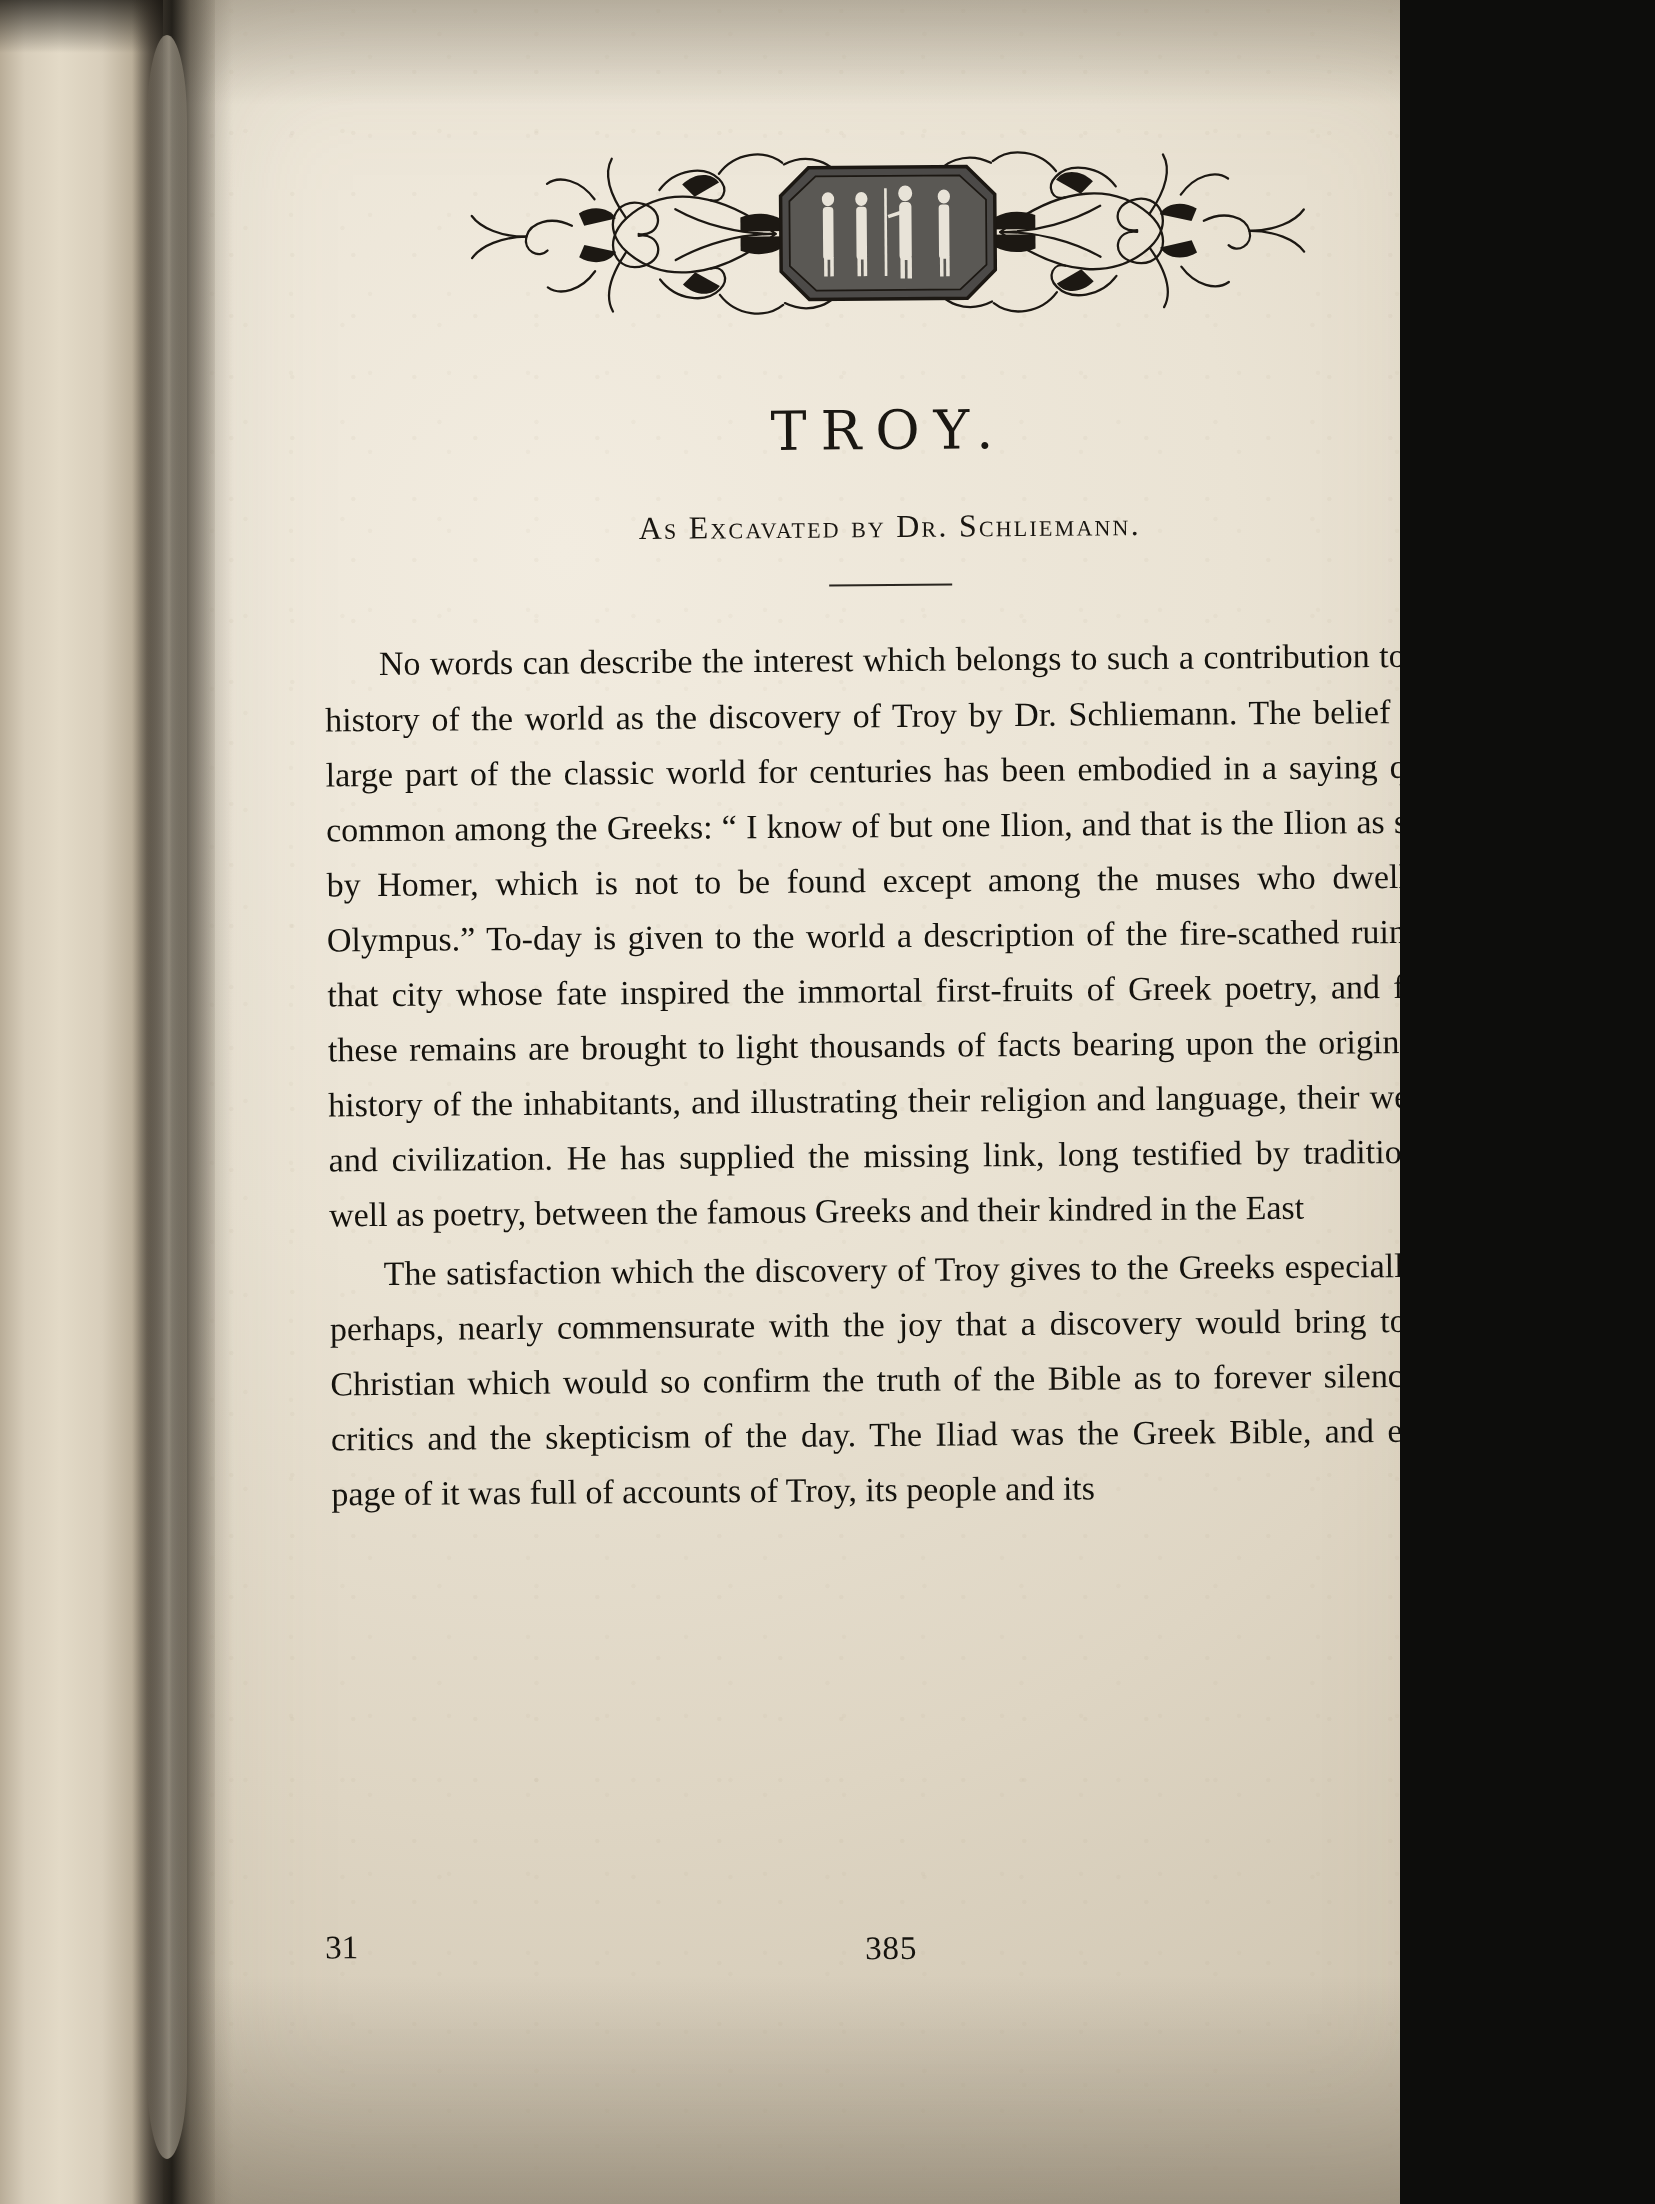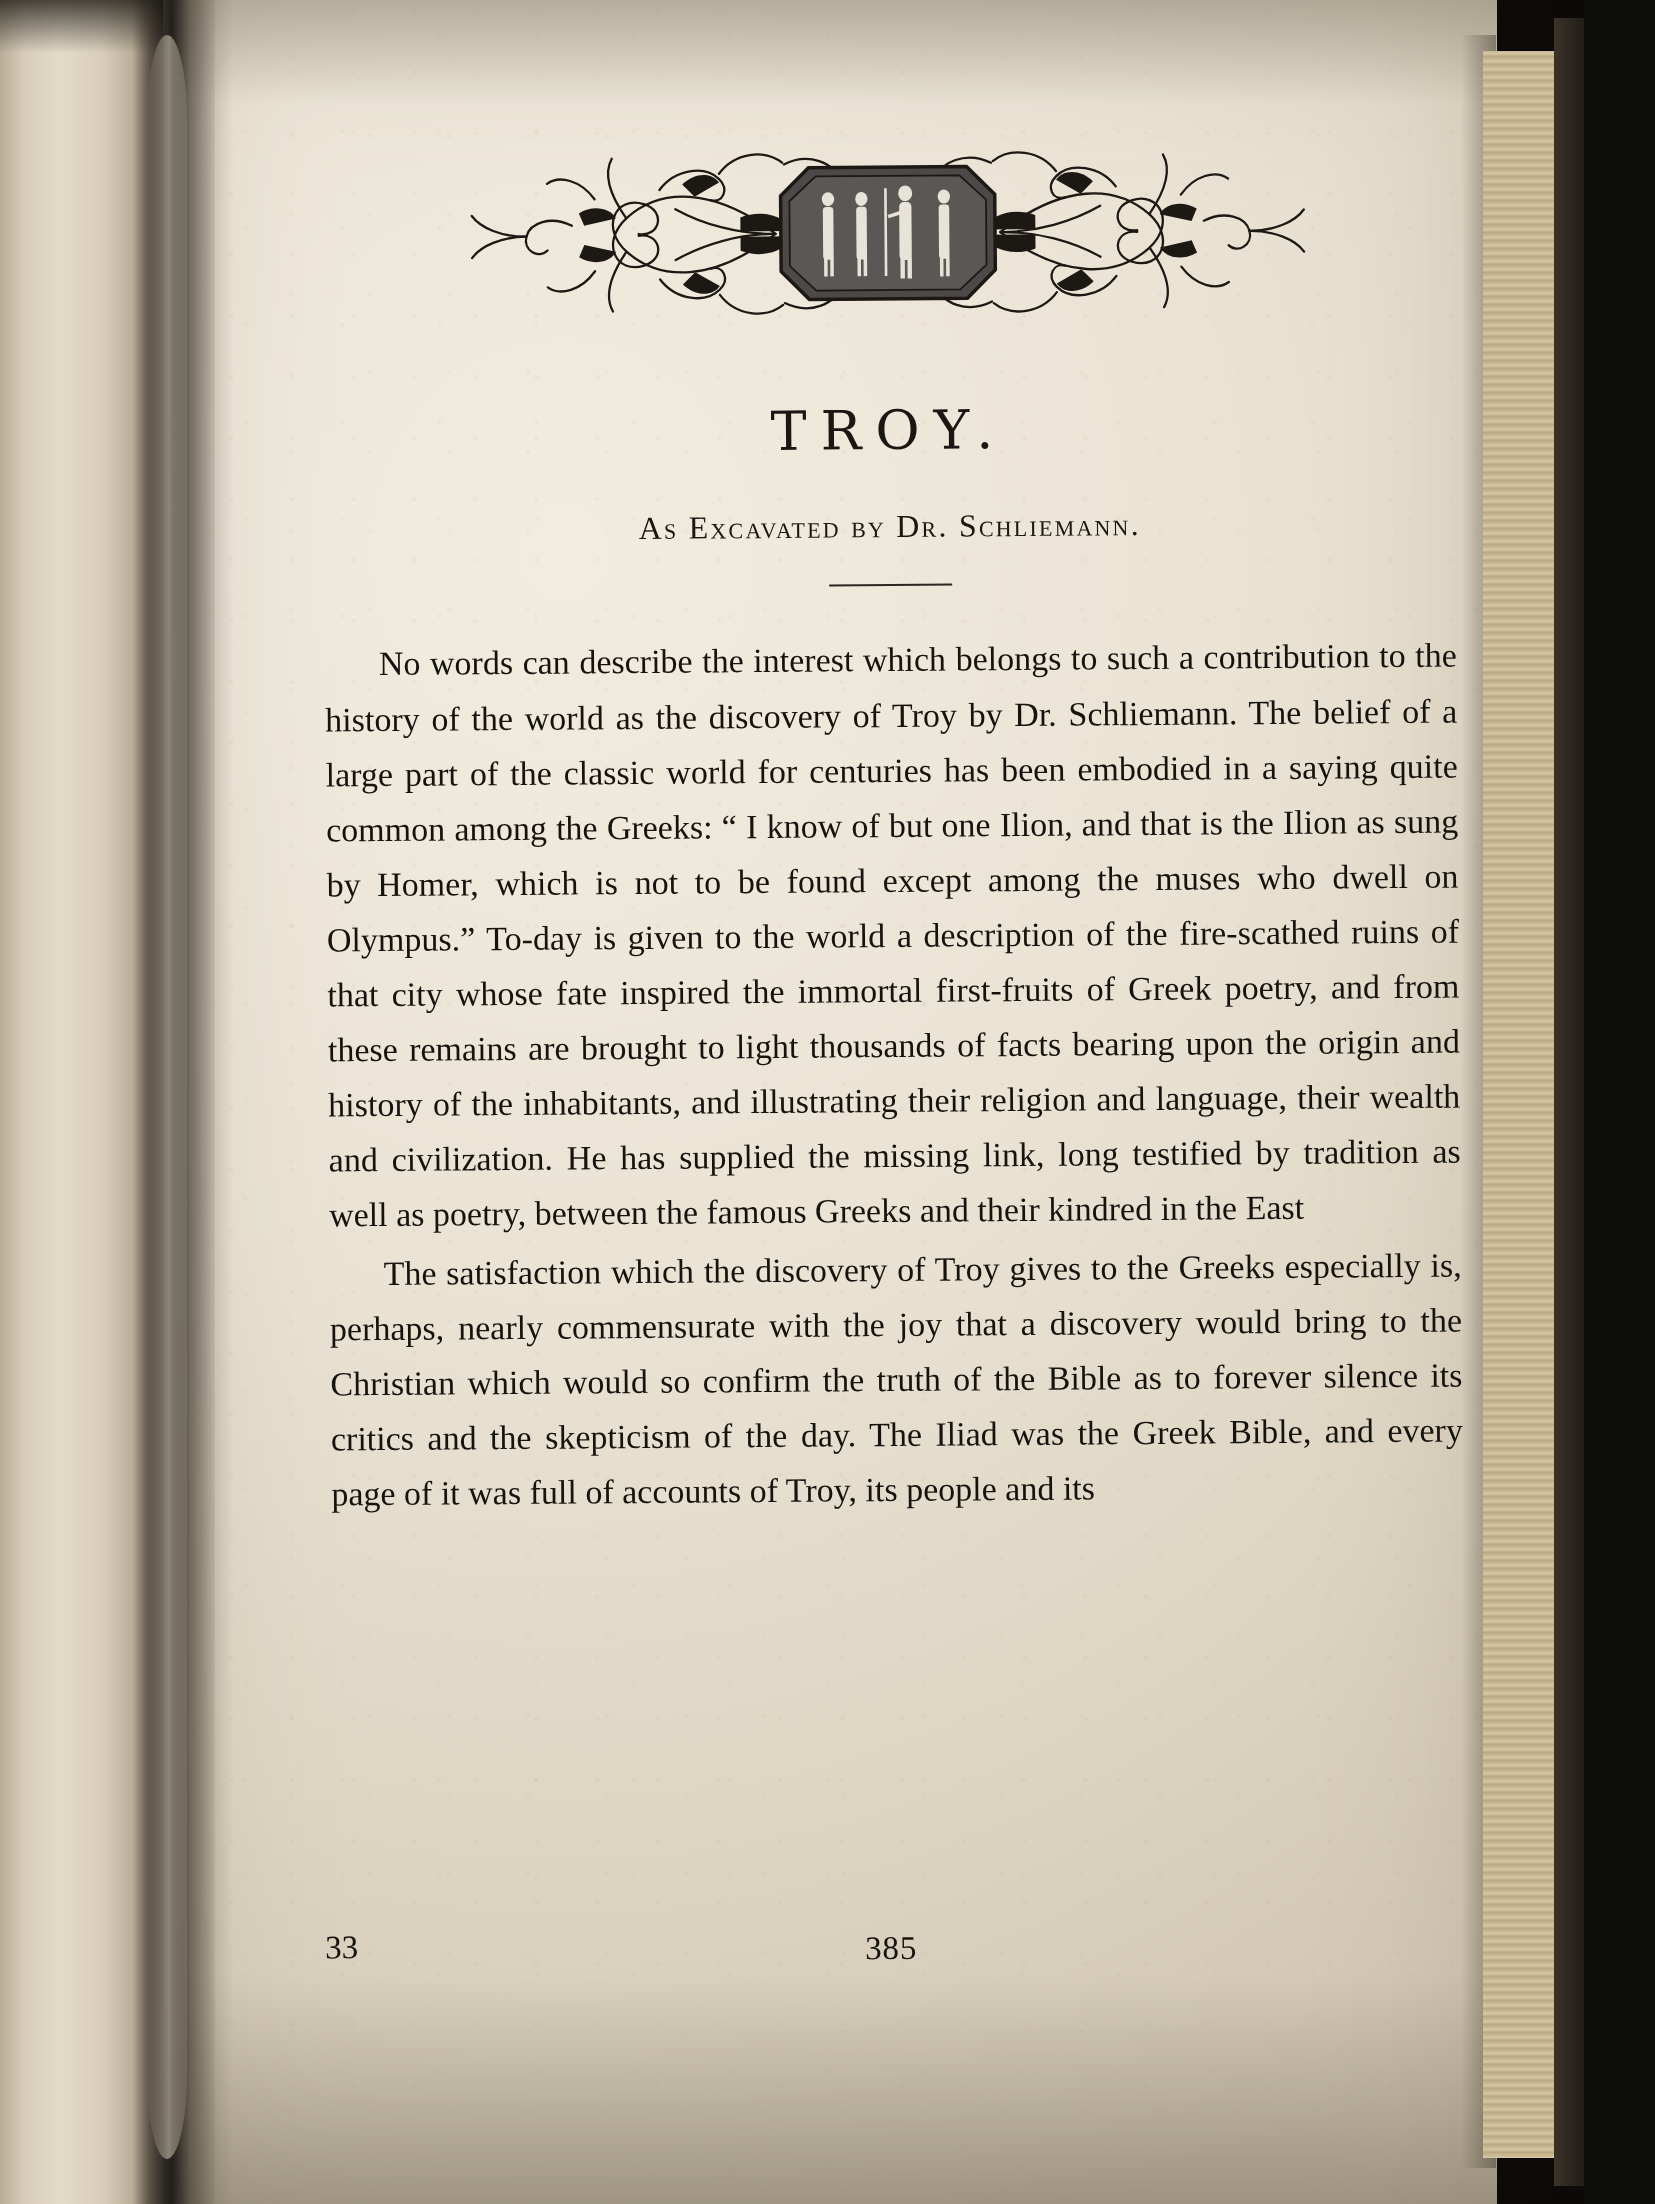--- a/index.html
+++ b/index.html
@@ -2,21 +2,21 @@
 <html style="font-size:14px"><head>
 <meta charset="utf-8">
 <style>
   html, body {
     margin: 0;
     padding: 0;
     background: #0d0d0c;
   }
   #page {
     position: relative;
-    width: 1584px;
+    width: 1400px;
     height: 2204px;
     overflow: hidden;
     background: #737373;
     font-family: "Liberation Serif", serif;
   }
 
   
   .backdrop {
     position: absolute;
     inset: 0;
@@ -332,18 +332,18 @@
     <div class="subtitle">As Excavated by Dr. Schliemann.</div>
     <div class="rule"></div>
 
     <div class="body-text">
       <p>No words can describe the interest which belongs to such a contribution to the history of the world as the discovery of Troy by Dr. Schliemann.  The belief of a large part of the classic world for centuries has been embodied in a saying quite common among the Greeks: “ I know of but one Ilion, and that is the Ilion as sung by Homer, which is not to be found except among the muses who dwell on Olympus.”  To-day is given to the world a description of the fire-scathed ruins of that city whose fate inspired the immortal first-fruits of Greek poetry, and from these remains are brought to light thousands of facts bearing upon the origin and history of the inhabitants, and illustrating their religion and language, their wealth and civilization.  He has supplied the missing link, long testified by tradition as well as poetry, between the famous Greeks and their kindred in the East</p>
       <p>The satisfaction which the discovery of Troy gives to the Greeks especially is, perhaps, nearly commensurate with the joy that a discovery would bring to the Christian which would so confirm the truth of the Bible as to forever silence its critics and the skepticism of the day.  The Iliad was the Greek Bible, and every page of it was full of accounts of Troy, its people and its</p>
     </div>
   </div>
 
   <div class="footer skew">
-    <span class="sig">33</span>
+    <span class="sig">31</span>
     <span class="folio">385</span>
   </div>
 
 </div>
 
 
 </body></html>

